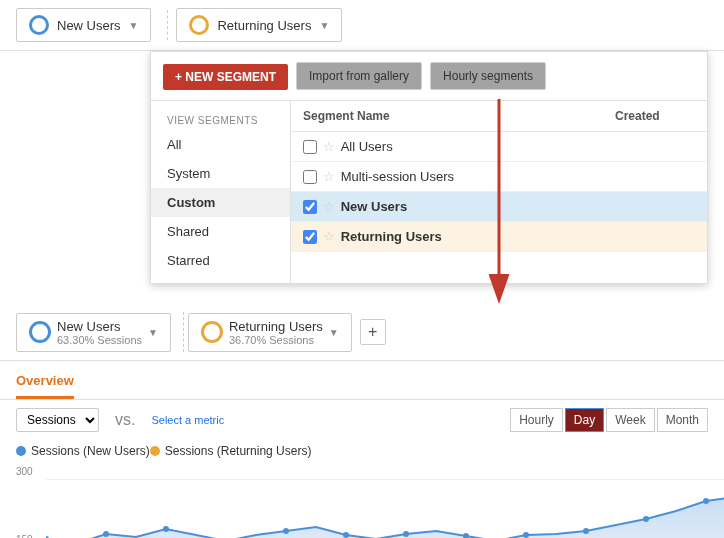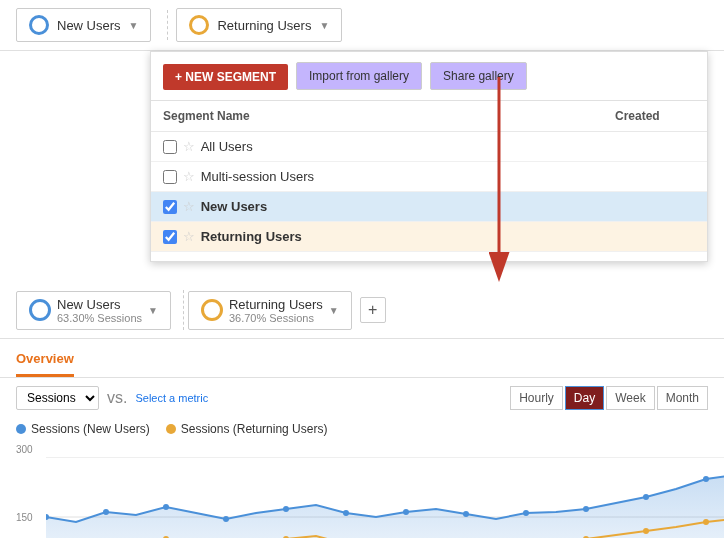--- a/index.html
+++ b/index.html
@@ -63,21 +63,21 @@
       background: #c0392b;
       color: #fff;
       border: none;
       padding: 6px 12px;
       font-size: 12px;
       font-weight: bold;
       cursor: pointer;
       border-radius: 2px;
     }
     .btn-secondary {
-      background: #c4b5fd;
+      background: #a3a3a3;
       color: #333;
       border: 1px solid #ccc;
       padding: 6px 12px;
       font-size: 12px;
       cursor: pointer;
       border-radius: 2px;
     }
     .dropdown-body {
       display: flex;
       min-height: 160px;
@@ -195,21 +195,21 @@
       font-weight: bold;
       color: #e8711b;
       margin-right: 20px;
     }
 
     
     .chart-controls {
       display: flex;
       align-items: center;
       padding: 8px 16px;
-      gap: 8px;
+      gap: 16px;
     }
     .sessions-select {
       font-size: 12px;
       border: 1px solid #ccc;
       padding: 3px 6px;
       border-radius: 2px;
       background: #fff;
       cursor: pointer;
     }
     .vs-text { color: #888; font-size: 16px; }
@@ -232,21 +232,20 @@
       background: #7f1d1d;
       color: #fff;
       border-color: #4a90d9;
     }
 
     
     .chart-legend {
       display: flex;
       align-items: center;
       padding: 4px 16px 8px;
-      gap: 16px;
       font-size: 12px;
     }
     .legend-dot {
       width: 10px; height: 10px;
       border-radius: 50%;
       display: inline-block;
     }
     .legend-item { display: flex; align-items: center; gap: 5px; }
 
     
@@ -274,23 +273,31 @@
     <span class="pill-icon-returning"></span>
     <span>Returning Users</span>
     <span class="chevron-icon">▼</span>
   </div>
 </div>
 
 <div class="dropdown-overlay">
   <div class="dropdown-toolbar">
     <button class="btn-new-segment">+ NEW SEGMENT</button>
     <button class="btn-secondary">Import from gallery</button>
-    <button class="btn-secondary">Share gallery</button>
+    <button class="btn-secondary">Hourly segments</button>
   </div>
   <div class="dropdown-body">
+    <div class="sidebar-nav">
+      <div class="nav-label">VIEW SEGMENTS</div>
+      <div class="nav-item">All</div>
+      <div class="nav-item">System</div>
+      <div class="nav-item active">Custom</div>
+      <div class="nav-item">Shared</div>
+      <div class="nav-item">Starred</div>
+    </div>
     <div class="segment-list">
       <div class="segment-header">
         <span class="col-name">Segment Name</span>
         <span class="col-created">Created</span>
       </div>
 
       <div class="segment-row">
         <input type="checkbox" style="">
         <span class="star-icon">☆</span>
         <span class="segment-name">All Users</span>

